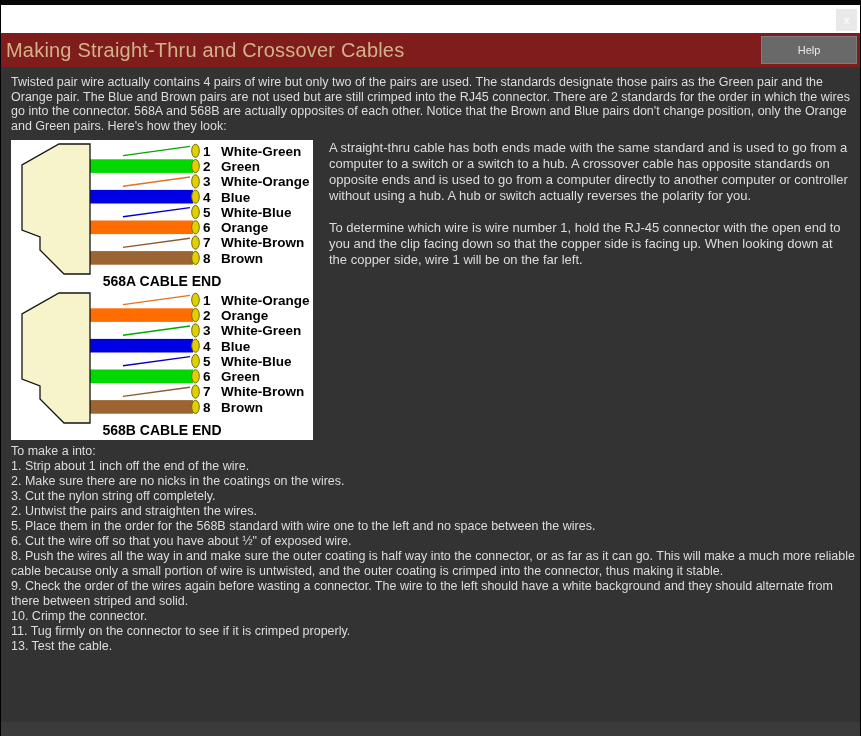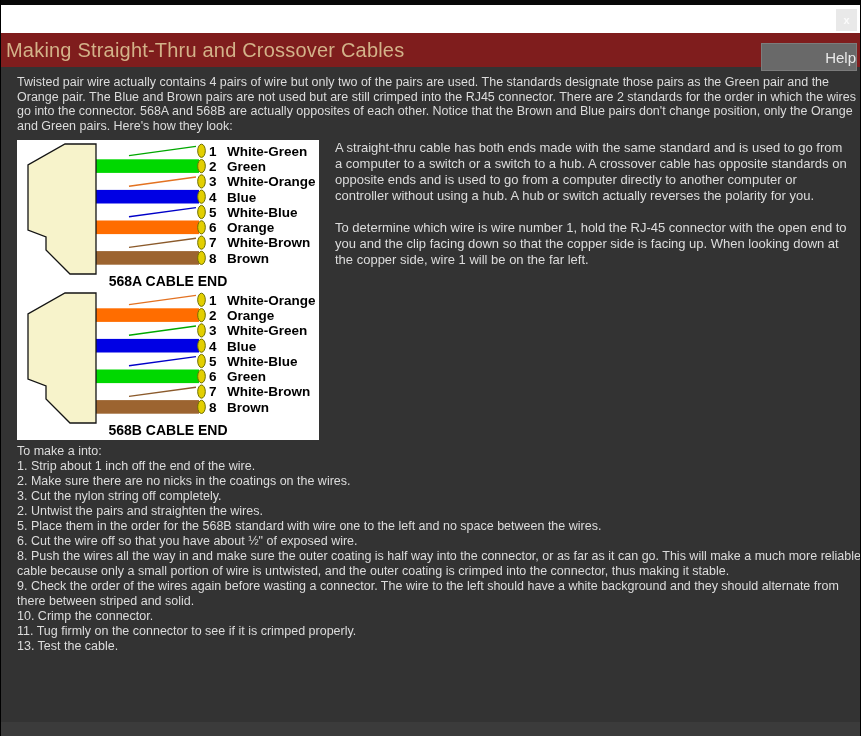--- a/index.html
+++ b/index.html
@@ -16,27 +16,27 @@
     display:flex;align-items:center;justify-content:center;cursor:default;
   }
   .header{
     height:34px;background:#7f1d1d;position:relative;
     display:flex;align-items:center;
   }
   .page-title{
     margin-left:5px;font-size:20px;color:#d3b289;letter-spacing:0.2px;
   }
   .help-btn{
-    position:absolute;right:3px;top:10px;width:94px;height:26px;
+    position:absolute;right:3px;top:3px;width:94px;height:26px;
     background:#696969;border:1px solid #7c7c7c;color:#e9e9e9;
-    font-size:15px;display:flex;align-items:center;justify-content:flex-end;
+    font-size:11px;display:flex;align-items:center;justify-content:center;
     font-family:"Liberation Sans",sans-serif;
   }
   .content{
-    padding:8px 8px 0 16px;color:#dcdcdc;height:655px;box-sizing:border-box;overflow:hidden;
+    padding:8px 8px 0 10px;color:#dcdcdc;height:655px;box-sizing:border-box;overflow:hidden;
   }
   .intro{font-size:12.5px;line-height:14.7px;width:846px;margin:0 0 6px 0;}
   .mid-row{display:flex;align-items:flex-start;}
   .diagram-panel{
     width:302px;background:#ffffff;padding:1px 0;flex:0 0 auto;
   }
   .side-col{margin-left:16px;width:523px;font-size:13px;line-height:16px;}
   .side-col p{margin:0 0 16px 0;}
   .steps{font-size:12.5px;line-height:15px;margin-top:4px;width:846px;}
   .steps p{margin:0;}

